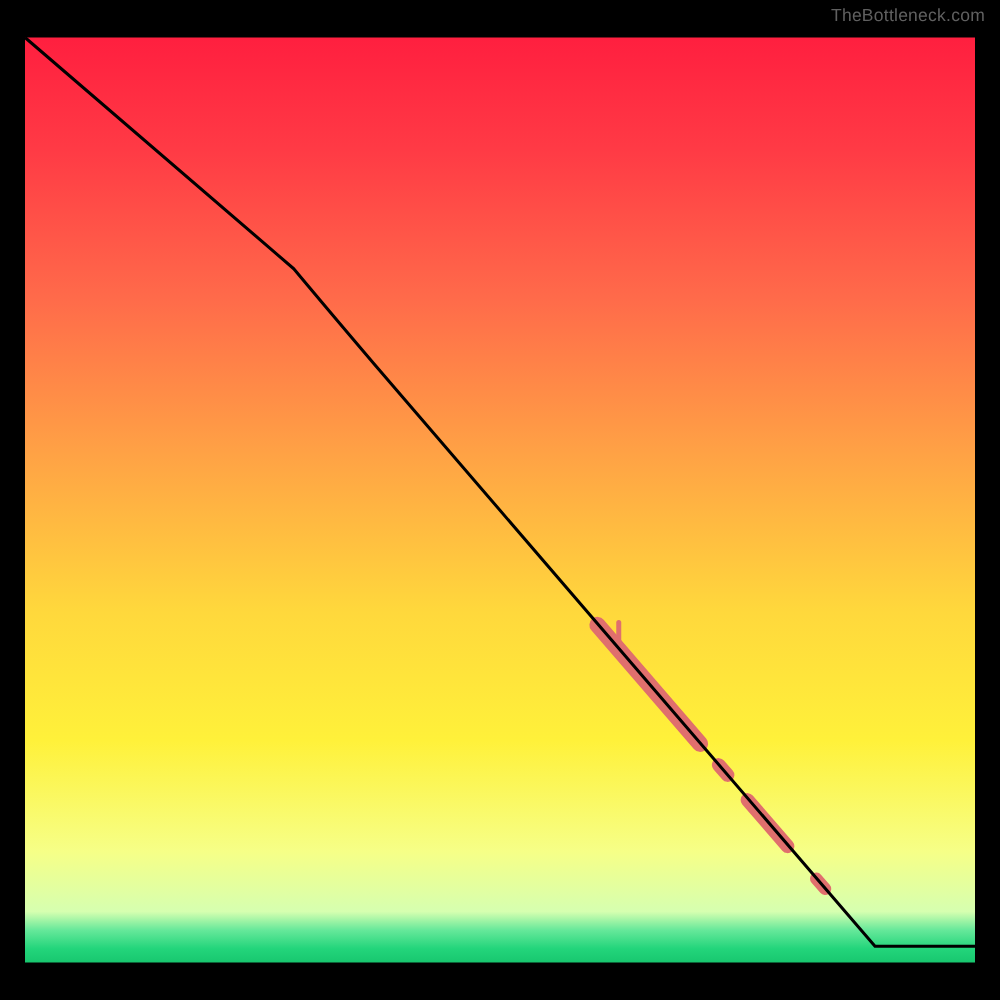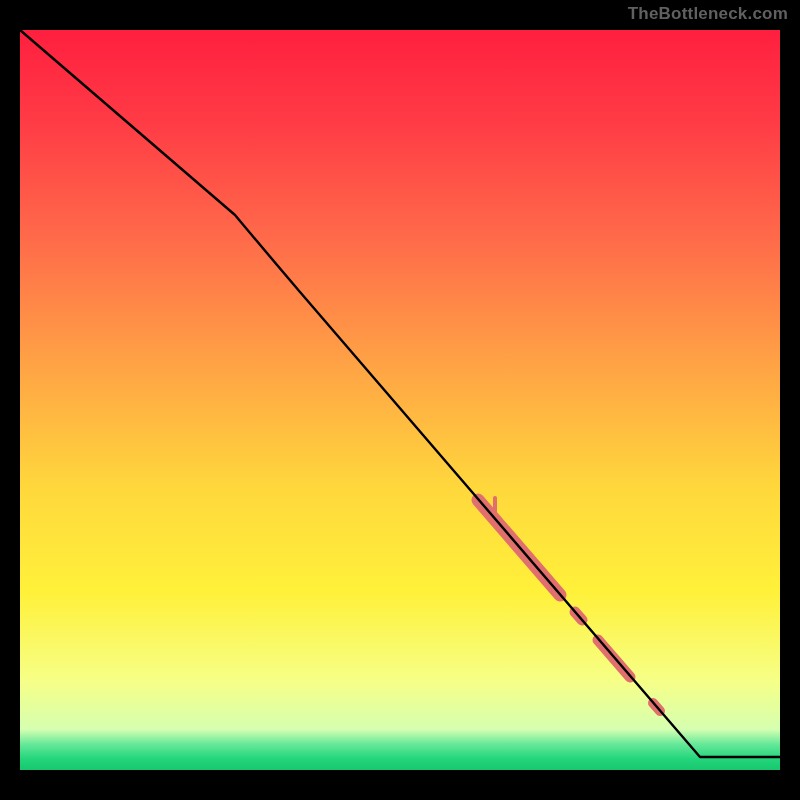--- a/index.html
+++ b/index.html
@@ -14,22 +14,22 @@
   .stage {
     position: relative;
     width: 800px;
     height: 800px;
     background: #000;
   }
   .watermark {
     position: absolute;
     top: 4px;
     right: 12px;
-    font-size: 17px;
-    font-weight: 700;
+    font-size: 14px;
+    font-weight: 400;
     color: #606060;
     letter-spacing: 0.2px;
     z-index: 50;
     user-select: none;
   }
   svg {
     position: absolute;
     left: 0;
     top: 0;
   }

